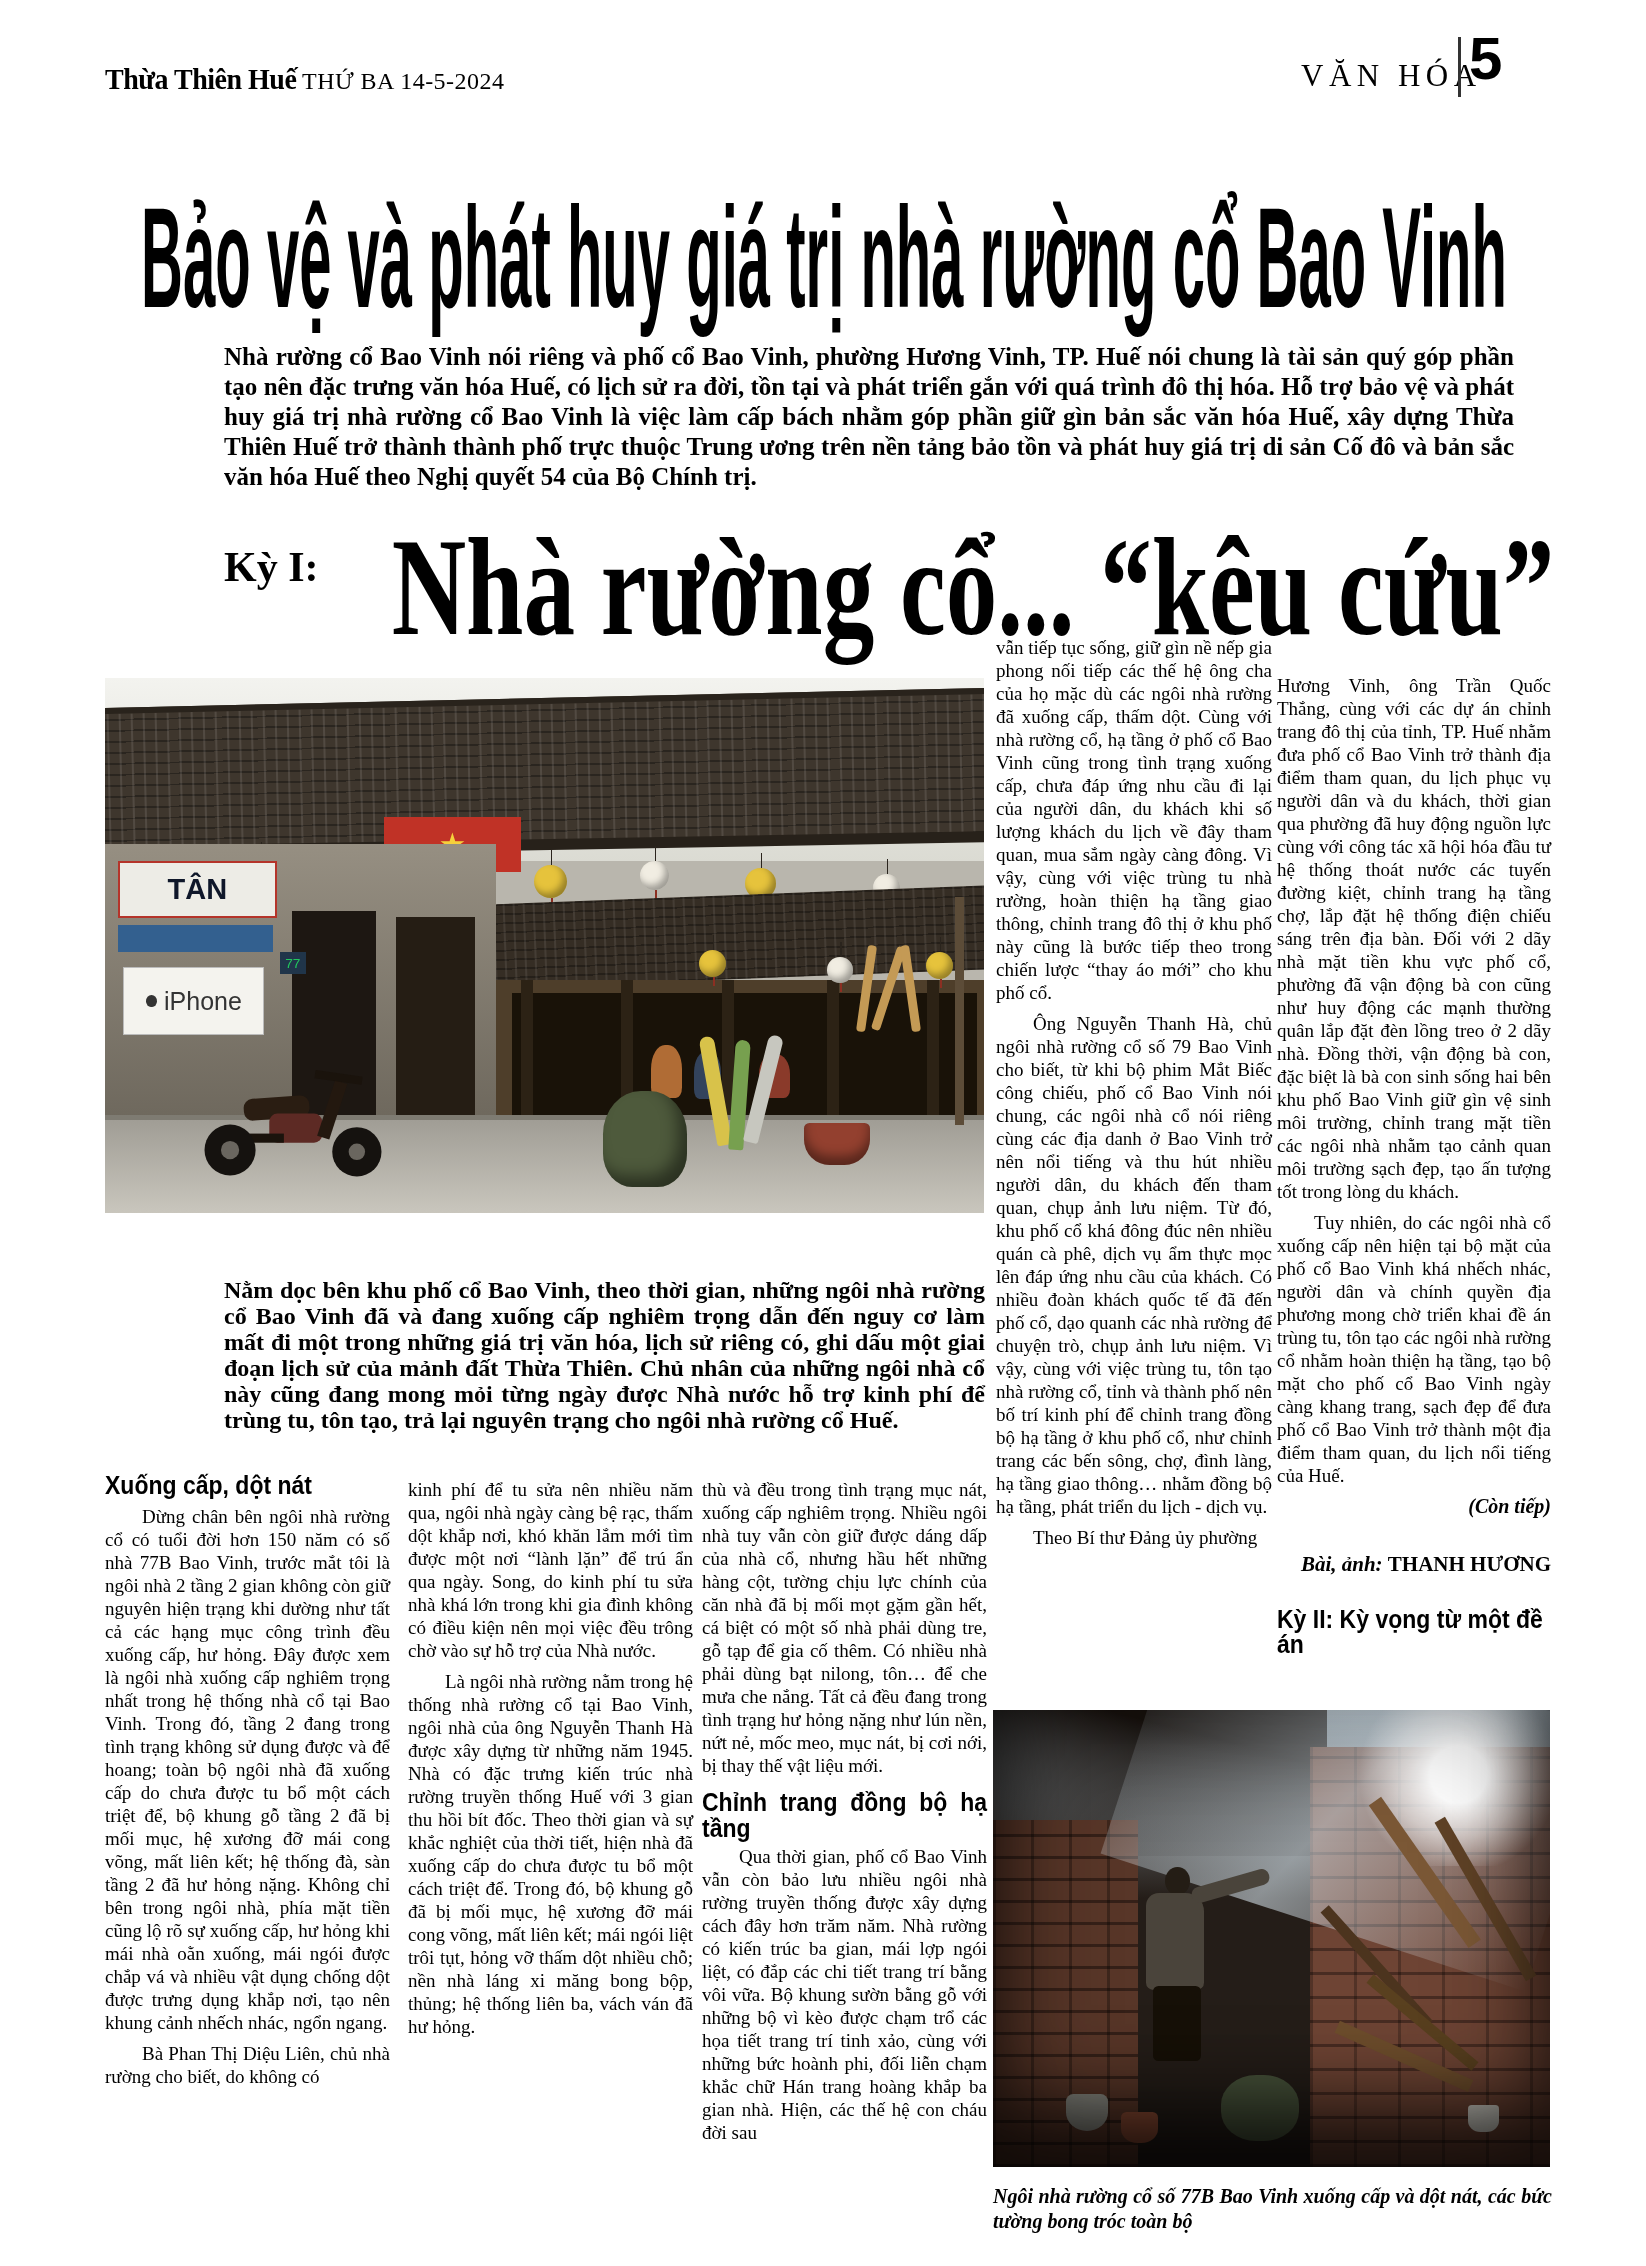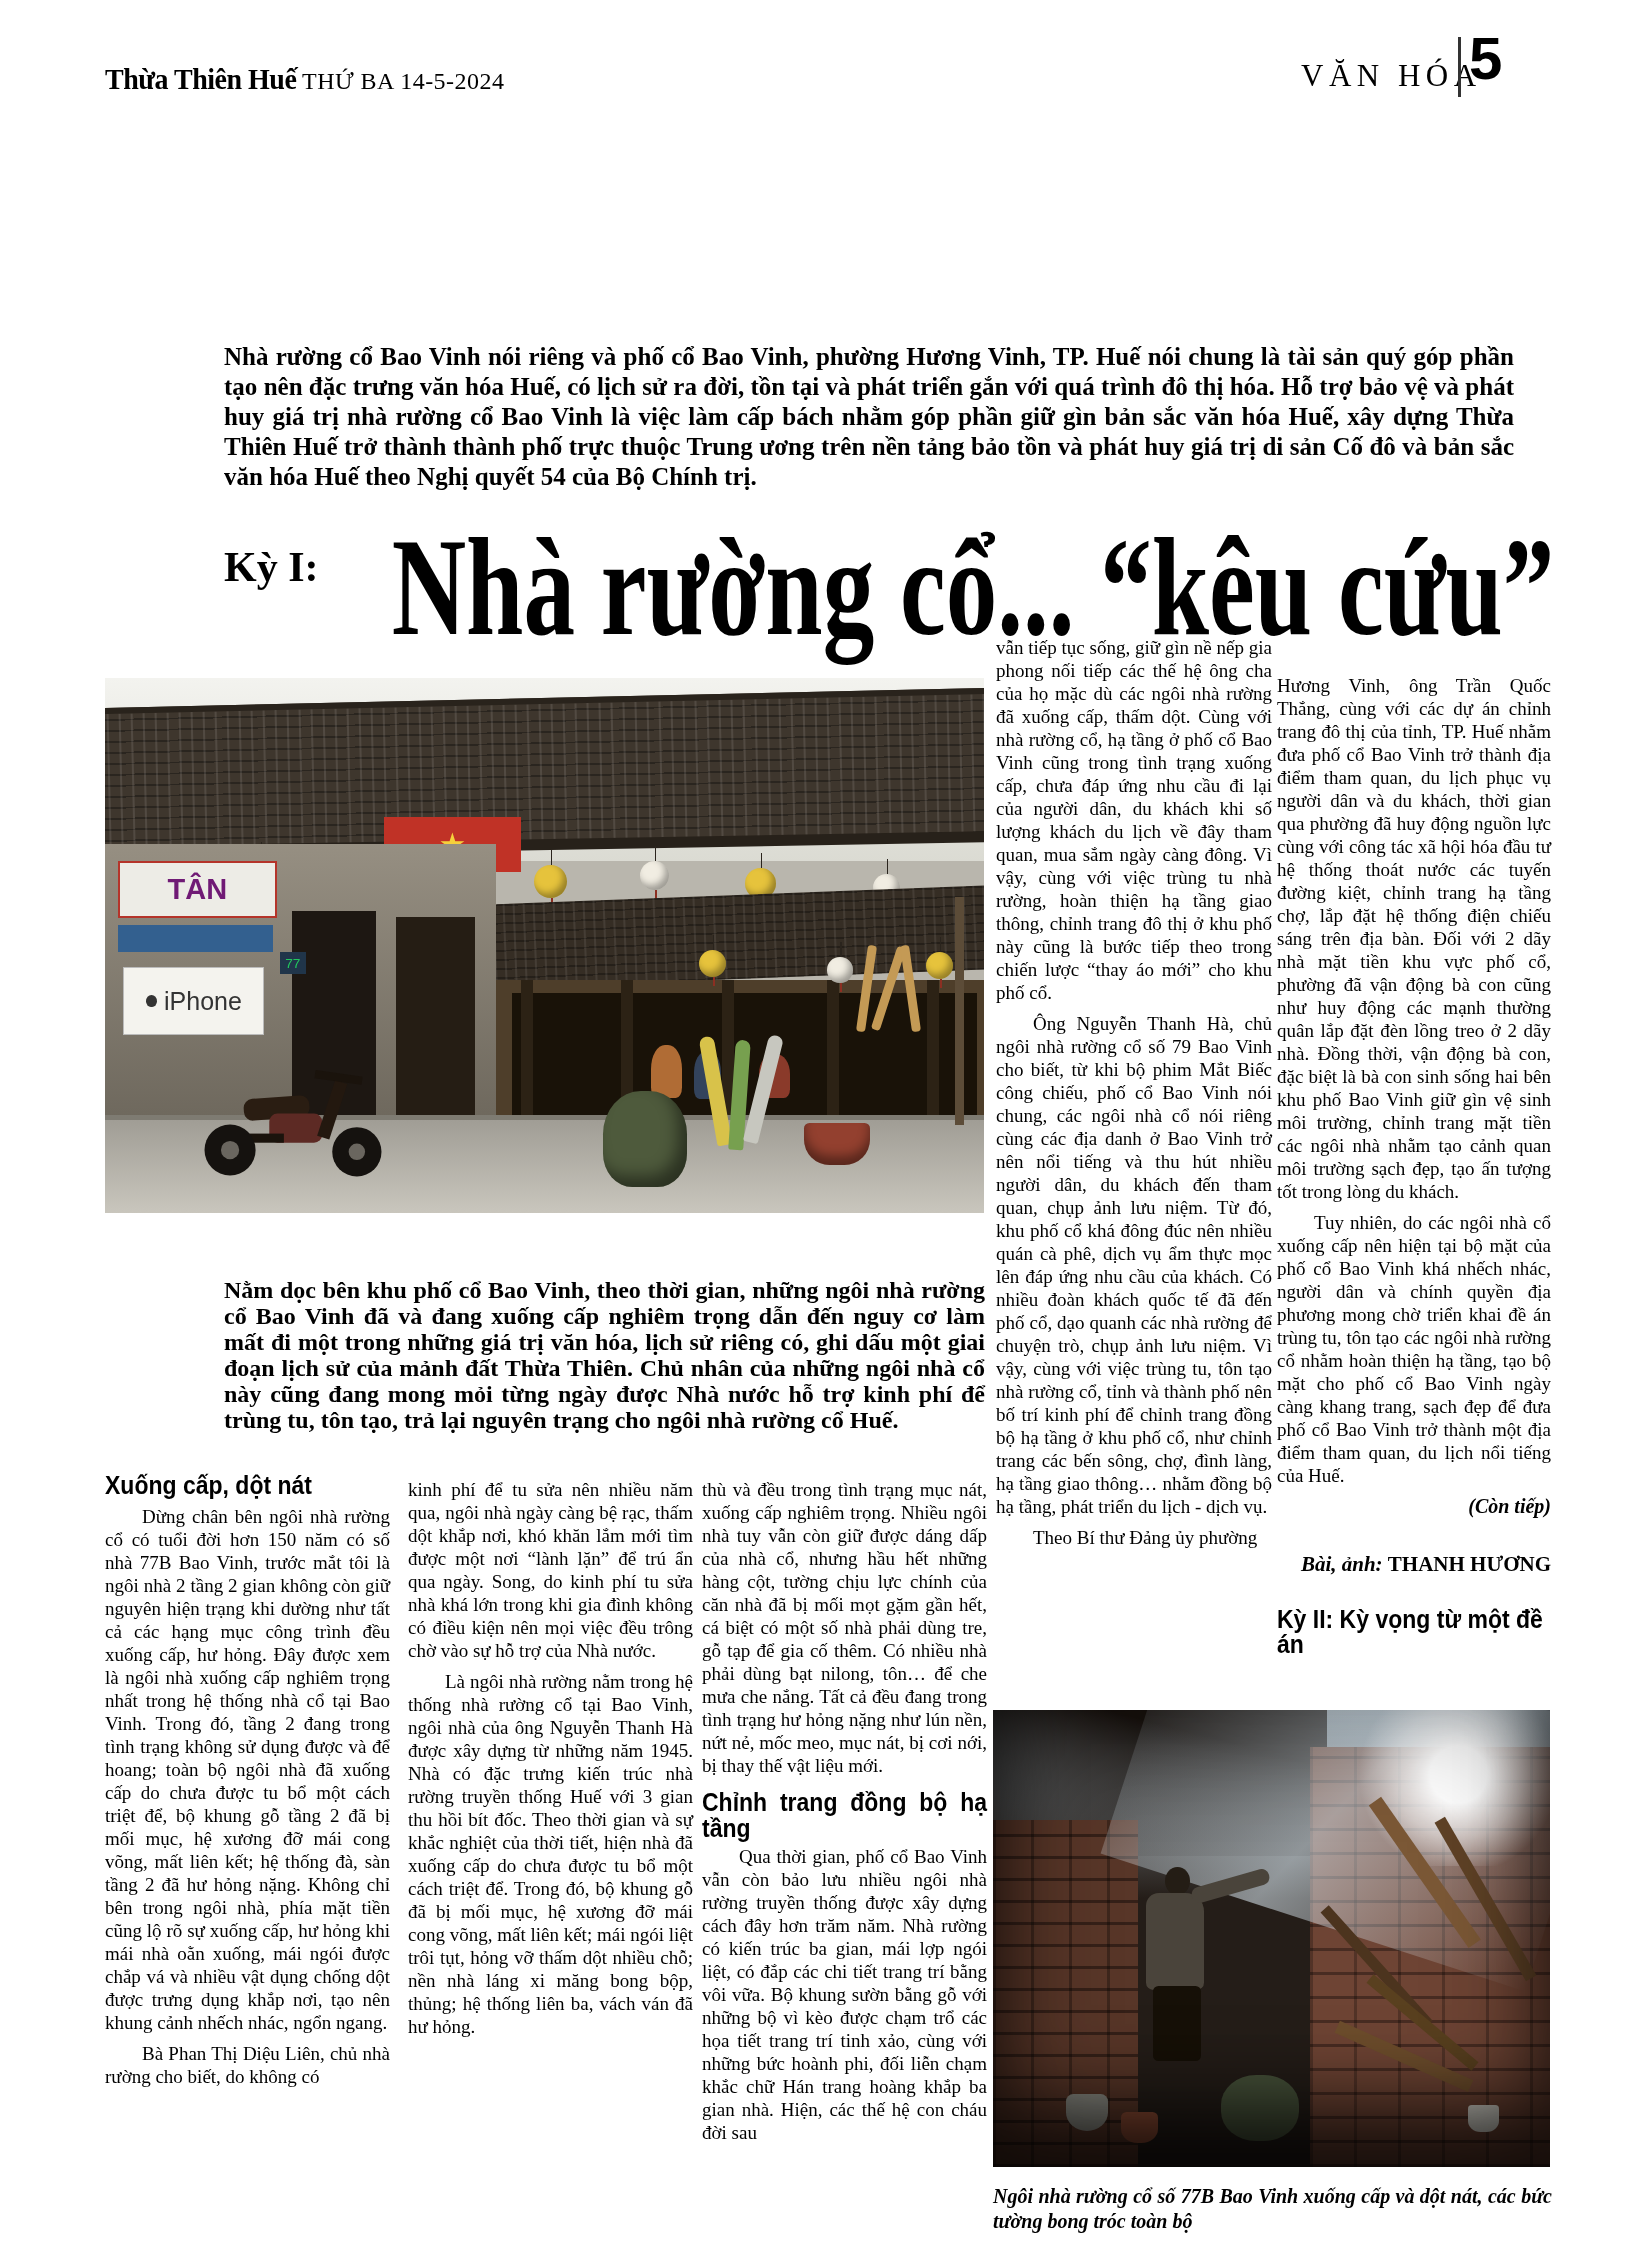--- a/index.html
+++ b/index.html
@@ -44,21 +44,21 @@
     background:#352d24;
     background-image:repeating-linear-gradient(90deg,rgba(255,255,255,.08) 0 1.8px,rgba(0,0,0,0) 1.8px 10px),
                      repeating-linear-gradient(0deg,rgba(0,0,0,.3) 0 1.8px,rgba(0,0,0,0) 1.8px 9.1px);}
   .lan{border-radius:50%;box-shadow:inset -3.7px -4.6px 7.3px rgba(0,0,0,.35);}
   .lan::before{content:"";position:absolute;left:50%;top:-14.6px;width:1.8px;height:14.6px;background:#2a241d;}
   .lan::after{content:"";position:absolute;left:50%;bottom:-9.1px;width:2.7px;height:9.1px;background:#8c2f22;}
   .p1-facade-left{left:0;top:166px;width:391px;height:276px;
                   background:linear-gradient(#968f82,#6e6says85e);
                   background:linear-gradient(#968f82,#6e685d);}
   .p1-sign-tan{left:12.8px;top:183px;width:155px;height:53px;background:#edece6;border:2.7px solid #b5342a;
-               display:flex;align-items:center;justify-content:center;color:#701a75;
+               display:flex;align-items:center;justify-content:center;color:#0f172a;
                font-family:"Liberation Sans",sans-serif;font-weight:bold;font-size:29px;}
   .p1-sign-blue{left:12.8px;top:247px;width:155px;height:27.4px;background:#33608f;}
   .p1-sign-iphone{left:18.3px;top:289px;width:139px;height:66px;background:#f4f3ee;border:0.9px solid #bbb;
                   display:flex;align-items:center;justify-content:center;gap:7.3px;color:#333;
                   font-family:"Liberation Sans",sans-serif;font-size:25px;}
   .p1-apple{position:static;width:11px;height:12.8px;background:#333;border-radius:50% 50% 45% 45%;}
   .p1-door1{left:187px;top:233px;width:84px;height:207px;background:#1d1712;}
   .p1-door2{left:291px;top:239px;width:79px;height:201px;background:#251d14;}
   .p1-number{left:175px;top:274px;width:25.6px;height:22px;background:#20354a;color:#22c55e;
              font-family:"Liberation Sans",sans-serif;font-size:13.7px;display:flex;
@@ -142,20 +142,25 @@
 <body>
 
 <div class="page">
 
   <div class="masthead">Thừa Thiên Huế</div>
   <div class="issue-date">THỨ BA 14-5-2024</div>
   <div class="section-name">VĂN HÓA</div>
   <div class="page-bar"></div>
   <div class="page-num">5</div>
 
+  <div class="main-headline">
+    <svg width="1375" height="157" viewBox="0 0 1505 130" preserveAspectRatio="none">
+      <text x="752" y="112" font-size="118" text-anchor="middle" textLength="1495" lengthAdjust="spacingAndGlyphs">Bảo vệ và phát huy giá trị nhà rường cổ Bao Vinh</text>
+    </svg>
+  </div>
 
   <div class="intro">Nhà rường cổ Bao Vinh nói riêng và phố cổ Bao Vinh, phường Hương Vinh, TP. Huế nói chung là tài sản quý góp phần tạo nên đặc trưng văn hóa Huế, có lịch sử ra đời, tồn tại và phát triển gắn với quá trình đô thị hóa. Hỗ trợ bảo vệ và phát huy giá trị nhà rường cổ Bao Vinh là việc làm cấp bách nhằm góp phần giữ gìn bản sắc văn hóa Huế, xây dựng Thừa Thiên Huế trở thành thành phố trực thuộc Trung ương trên nền tảng bảo tồn và phát huy giá trị di sản Cố đô và bản sắc văn hóa Huế theo Nghị quyết 54 của Bộ Chính trị.</div>
 
   <div class="kicker">Kỳ I:</div>
   <div class="sub-headline">
     <svg width="1170" height="154" viewBox="0 0 1280 135" preserveAspectRatio="none">
       <text x="640" y="114" font-size="122" text-anchor="middle" textLength="1272" lengthAdjust="spacingAndGlyphs">Nhà rường cổ... “kêu cứu”</text>
     </svg>
   </div>
 

